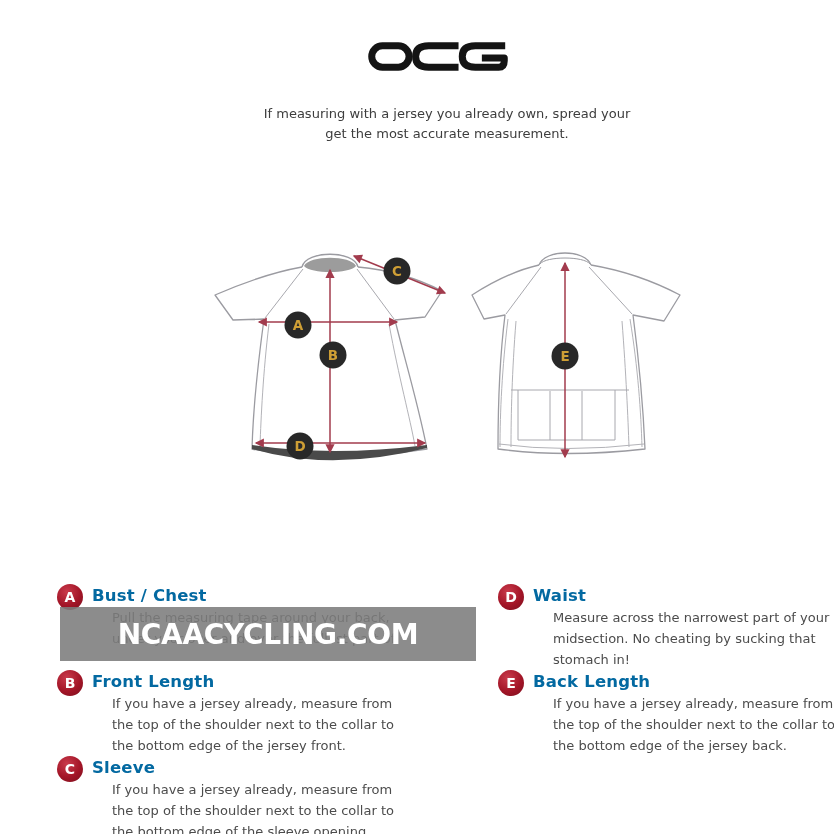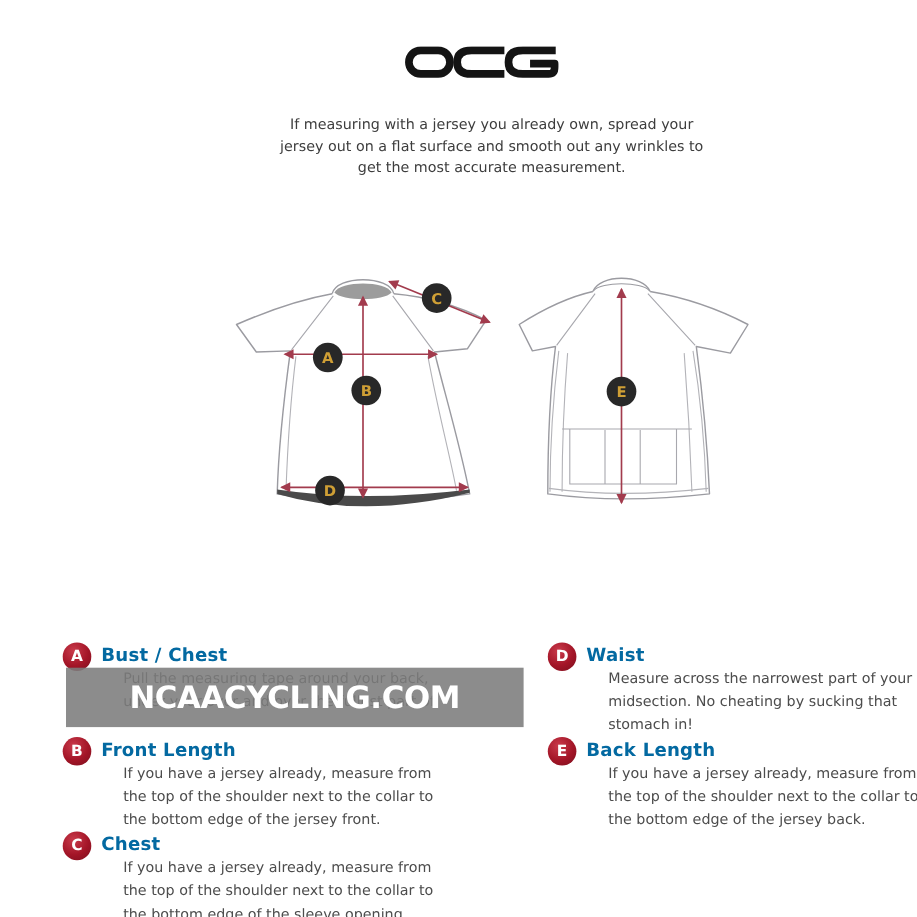--- a/index.html
+++ b/index.html
@@ -40,21 +40,20 @@
     <span class="sr-only">OCG</span>
     <svg width="140" height="29" viewBox="0 0 150 31">
       <rect x="4" y="4" width="40" height="23" rx="11.5" fill="none" stroke="#141414" stroke-width="7.5"></rect>
       <path d="M97,4 L65,4 Q51,4 51,15.5 Q51,27 65,27 L97,27" fill="none" stroke="#141414" stroke-width="7.5" stroke-linejoin="round"></path>
       <path d="M147,4 L115,4 Q101,4 101,15.5 Q101,27 115,27 L140,27 Q146,27 146,20 L146,17 L122,17" fill="none" stroke="#141414" stroke-width="7.5" stroke-linejoin="round"></path>
     </svg>
   </div>
 
   <div class="abs intro">
     <div>If measuring with a jersey you already own, spread your</div>
-    <div>jersey out on a flat surface and smooth out any wrinkles to</div>
     <div>get the most accurate measurement.</div>
   </div>
 
   <svg class="abs" style="left:203px;top:243px;" width="266" height="232" viewBox="0 0 266 232">
     <defs>
       <marker id="ahf" viewBox="0 0 8 8" markerWidth="7" markerHeight="7" refX="6.5" refY="4" orient="auto-start-reverse">
         <path d="M0.5,0.5 L7.5,4 L0.5,7.5 Z" fill="#a23b4d"></path>
       </marker>
     </defs>
 
@@ -140,21 +139,21 @@
       <div>If you have a jersey already, measure from</div>
       <div>the top of the shoulder next to the collar to</div>
       <div>the bottom edge of the jersey front.</div>
     </div>
   </div>
 
   <div class="legend-item" style="left:57px;top:756px;">
     <div class="badge">
       <span>C</span>
     </div>
-    <div class="item-title">Chest</div>
+    <div class="item-title">Sleeve</div>
     <div class="item-desc">
       <div>If you have a jersey already, measure from</div>
       <div>the top of the shoulder next to the collar to</div>
       <div>the bottom edge of the sleeve opening.</div>
     </div>
   </div>
 
   <div class="legend-item" style="left:498px;top:584px;">
     <div class="badge">
       <span>D</span>

